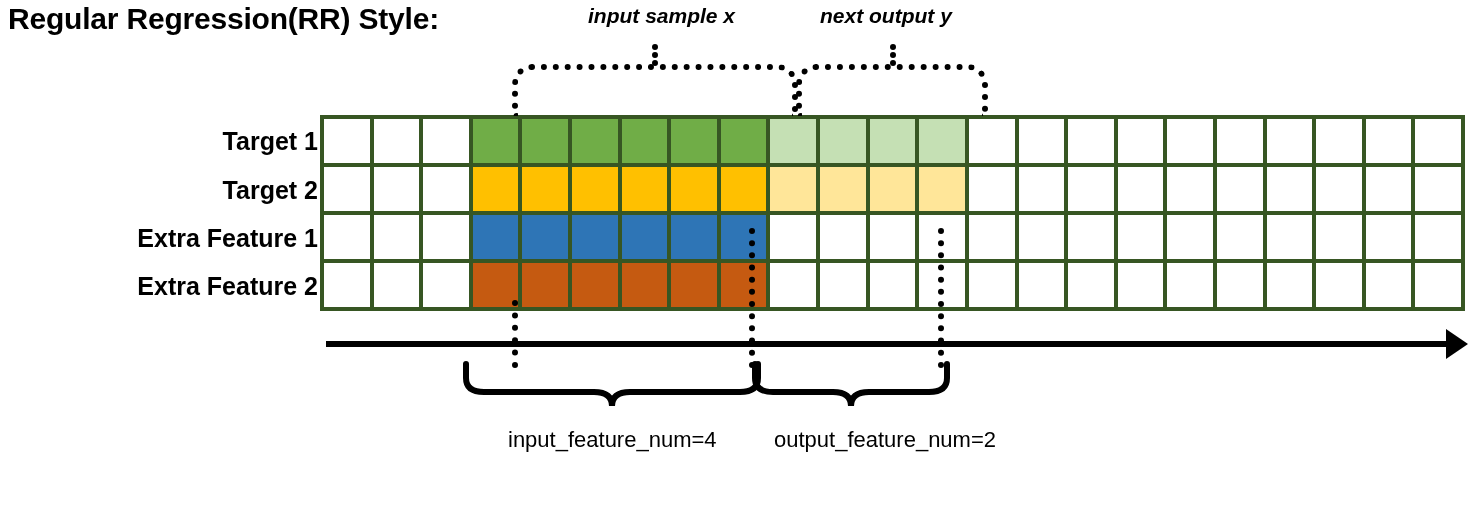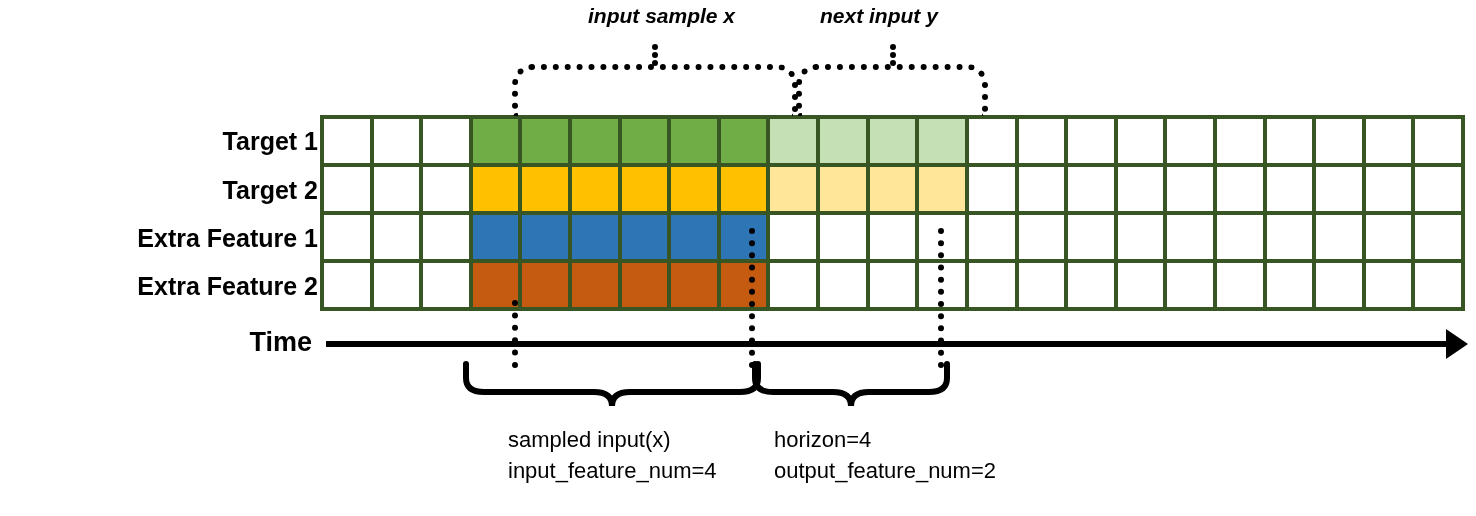--- a/index.html
+++ b/index.html
@@ -140,20 +140,21 @@
     font-weight: 400;
     line-height: 1.42;
     white-space: nowrap;
   }
 </style>
 </head>
 <body>
 
 <div id="canvas">
 
+  <div class="title">Regular Regression(RR) Style:</div>
 
   <div class="row-label" style="top:129px;">Target 1</div>
   <div class="row-label" style="top:178px;">Target 2</div>
   <div class="row-label" style="top:226px;">Extra Feature 1</div>
   <div class="row-label" style="top:274px;">Extra Feature 2</div>
 
   <div id="grid">
       <div class="cell" style="background: rgb(255, 255, 255);"></div>
       <div class="cell" style="background: rgb(255, 255, 255);"></div>
       <div class="cell" style="background: rgb(255, 255, 255);"></div>
@@ -241,47 +242,44 @@
       <div class="cell" style="background: rgb(255, 255, 255);"></div>
       <div class="cell" style="background: rgb(255, 255, 255);"></div>
       <div class="cell" style="background: rgb(255, 255, 255);"></div>
       <div class="cell" style="background: rgb(255, 255, 255);"></div>
       <div class="cell" style="background: rgb(255, 255, 255);"></div>
       <div class="cell" style="background: rgb(255, 255, 255);"></div>
       <div class="cell" style="background: rgb(255, 255, 255);"></div>
       <div class="cell" style="background: rgb(255, 255, 255);"></div>
     </div>
 
-  <div class="time-label">Time</div>
   <div class="axis-line"></div>
   <div class="axis-arrow"></div>
 
   <div class="vdot" style="left:512px; top:300px; height:68px;"></div>
   <div class="vdot" style="left:749px; top:228px; height:140px;"></div>
   <div class="vdot" style="left:938px; top:228px; height:140px;"></div>
 
   <div class="dbrace" style="left:512px; top:64px; width:286px; height:52px;"></div>
   <div class="dbrace-tip" style="left:652px; top:44px;"></div>
   <div class="brace-label" style="left:588px; top:5px;">input sample x</div>
 
   <div class="dbrace" style="left:796px; top:64px; width:192px; height:52px;"></div>
   <div class="dbrace-tip" style="left:890px; top:44px;"></div>
-  <div class="brace-label" style="left:820px; top:5px;">next input y</div>
+  <div class="brace-label" style="left:820px; top:5px;">next output y</div>
 
   <svg class="brace-svg" style="left:462px; top:362px;" width="300" height="56" viewBox="0 0 300 56">
     <path d="M 4 2 L 4 16 Q 4 30 22 30 L 132 30 Q 150 30 150 44 Q 150 30 168 30 L 278 30 Q 296 30 296 16 L 296 2" fill="none" stroke="#000000" stroke-width="6" stroke-linecap="round"></path>
   </svg>
 
   <svg class="brace-svg" style="left:751px; top:362px;" width="200" height="56" viewBox="0 0 200 56">
     <path d="M 4 2 L 4 16 Q 4 30 22 30 L 82 30 Q 100 30 100 44 Q 100 30 118 30 L 178 30 Q 196 30 196 16 L 196 2" fill="none" stroke="#000000" stroke-width="6" stroke-linecap="round"></path>
   </svg>
 
   <div class="caption" style="left:508px; top:424px;">
-    <div>sampled input(x)</div>
     <div>input_feature_num=4</div>
   </div>
 
   <div class="caption" style="left:774px; top:424px;">
-    <div>horizon=4</div>
     <div>output_feature_num=2</div>
   </div>
 
 </div>
 
 </body></html>

